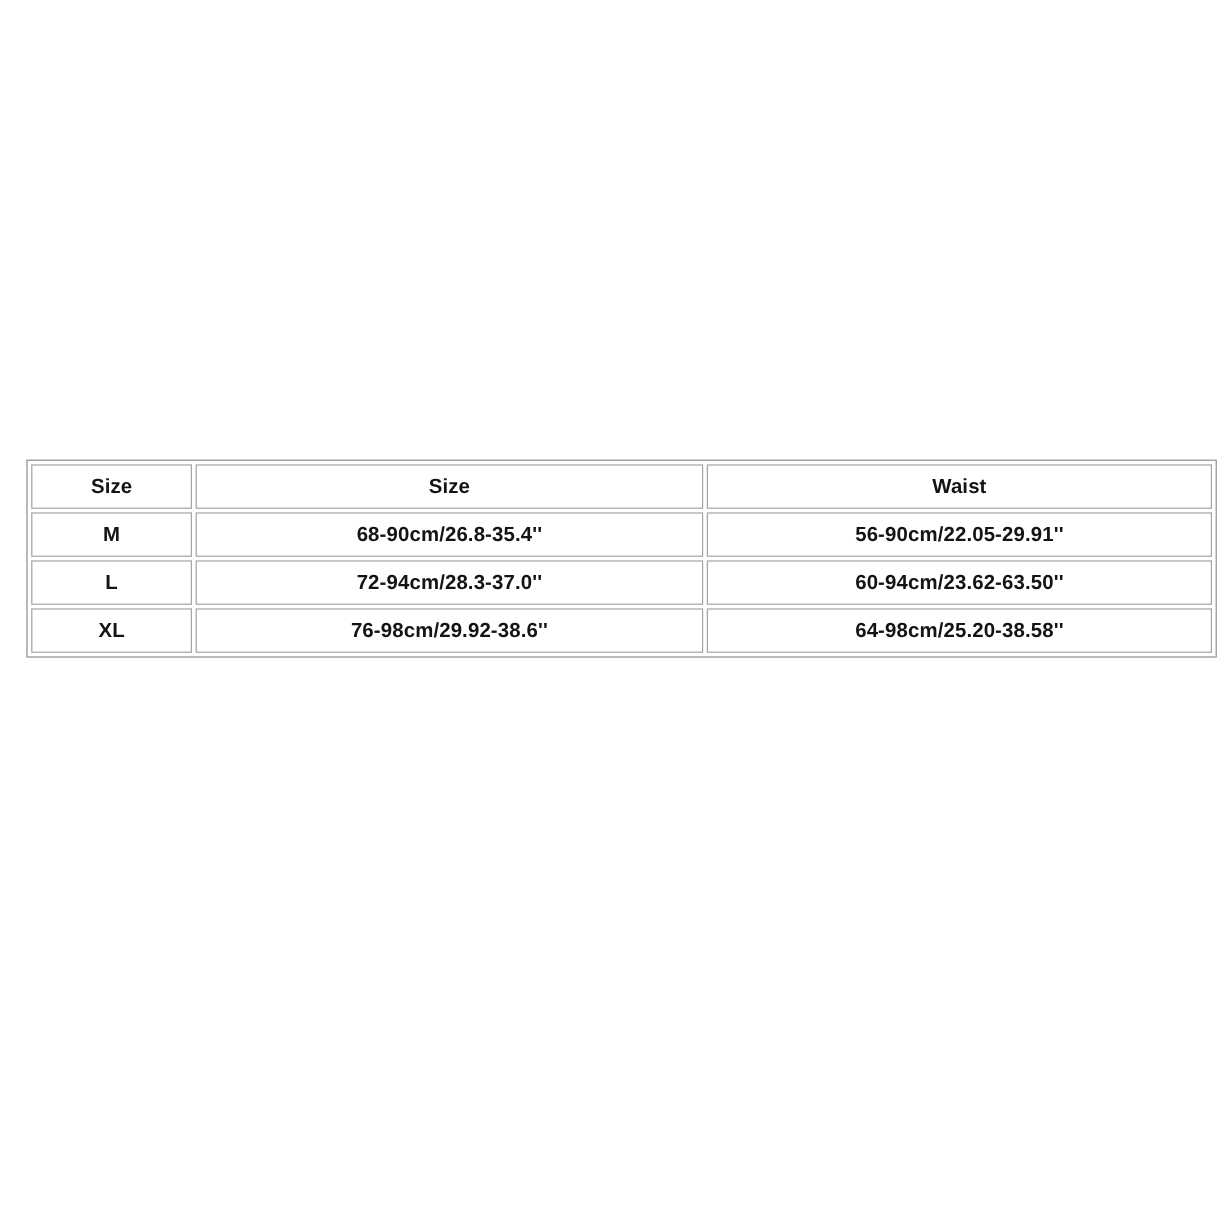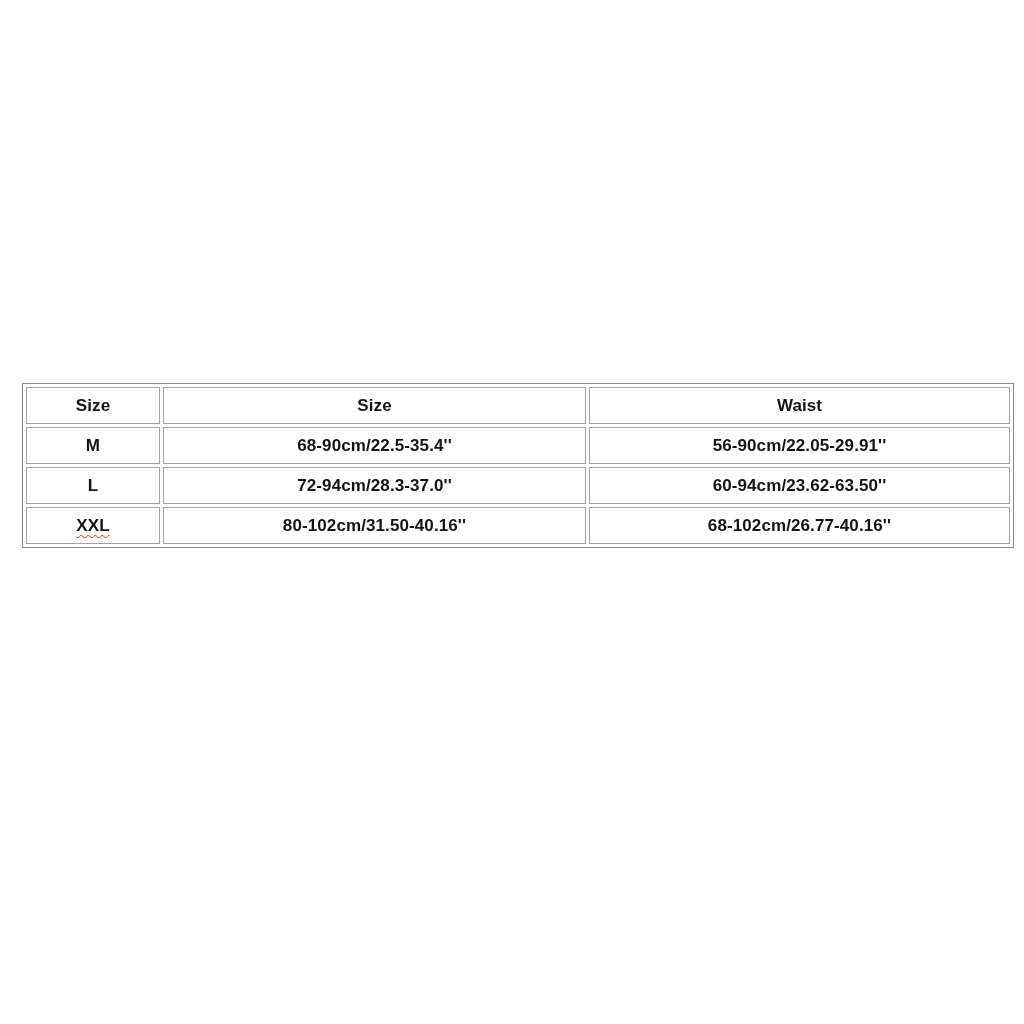--- a/index.html
+++ b/index.html
@@ -60,28 +60,28 @@
     <thead>
       <tr>
         <th>Size</th>
         <th>Size</th>
         <th>Waist</th>
       </tr>
     </thead>
     <tbody id="size-table-body">
         <tr>
           <td><span>M</span></td>
-          <td><span>68-90cm/22.5-35.4''</span></td>
+          <td><span>68-90cm/26.8-35.4''</span></td>
           <td><span>56-90cm/22.05-29.91''</span></td>
         </tr>
         <tr>
           <td><span>L</span></td>
           <td><span>72-94cm/28.3-37.0''</span></td>
           <td><span>60-94cm/23.62-63.50''</span></td>
         </tr>
         <tr>
-          <td><span class="squiggle">XXL</span></td>
-          <td><span>80-102cm/31.50-40.16''</span></td>
-          <td><span>68-102cm/26.77-40.16''</span></td>
+          <td><span>XL</span></td>
+          <td><span>76-98cm/29.92-38.6''</span></td>
+          <td><span>64-98cm/25.20-38.58''</span></td>
         </tr>
       </tbody>
   </table>
 </div>
 
 </body></html>

